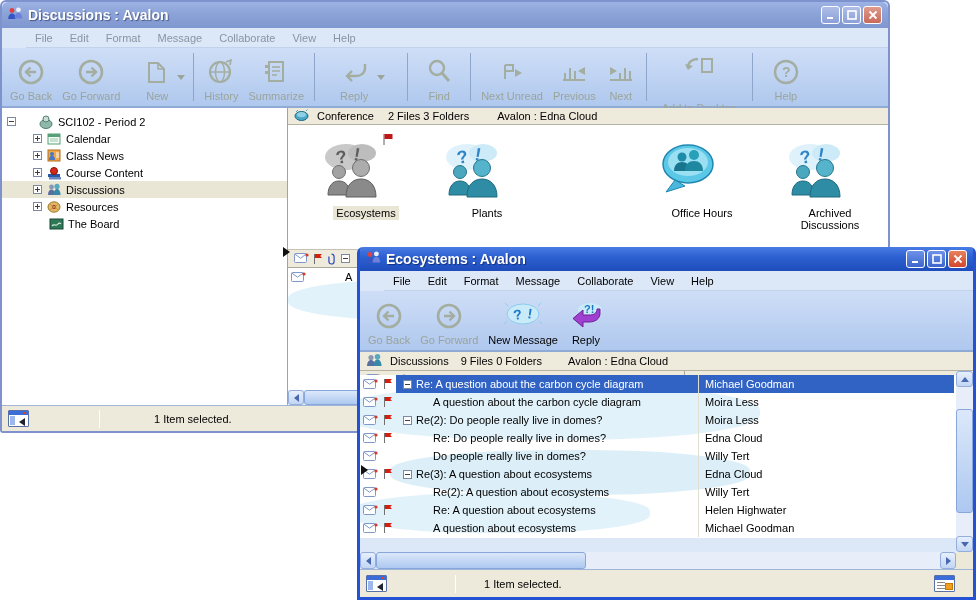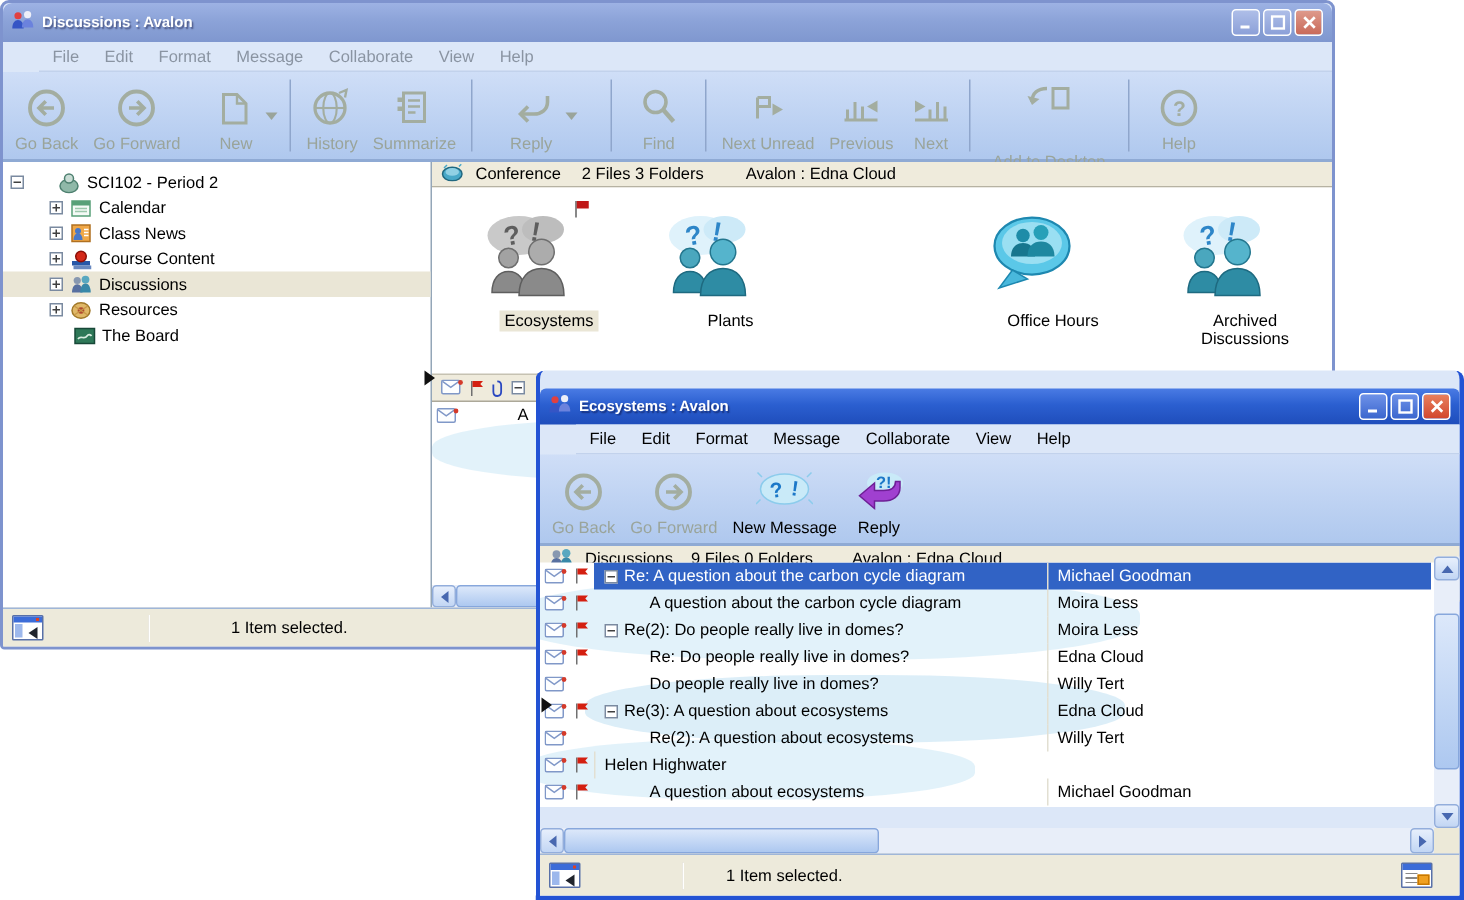--- a/index.html
+++ b/index.html
@@ -2,21 +2,21 @@
 <html><head>
 <meta charset="utf-8">
 <style>
   * { margin:0; padding:0; box-sizing:border-box; }
   body { font-family:"Liberation Sans", sans-serif; background:#fff; }
   .stage { position:relative; width:976px; height:600px; background:#fff; overflow:hidden; font-size:11px; color:#000; }
 
   
   .win { position:absolute; }
   .titlebar { height:26px; display:flex; align-items:center; gap:5px; padding:0 6px 0 5px; border-radius:6px 6px 0 0; }
-  .titlebar .title { color:#fff; font-weight:bold; font-size:10px; text-shadow:1px 1px 1px rgba(0,0,40,.45); flex:1; white-space:nowrap; overflow:hidden; }
+  .titlebar .title { color:#fff; font-weight:bold; font-size:14px; text-shadow:1px 1px 1px rgba(0,0,40,.45); flex:1; white-space:nowrap; overflow:hidden; }
   .tb-active   { background:linear-gradient(#4A7BE4,#2B5FD0 45%,#1F4DBB); }
   .tb-inactive { background:linear-gradient(#9DB2E4,#8CA3D8 45%,#7F97CF); }
   .winbtns { display:flex; gap:2px; }
   .wbtn { width:19px; height:18px; border:1px solid #fff; border-radius:3px; display:flex; align-items:center; justify-content:center; }
   .wbtn.min, .wbtn.max { background:linear-gradient(#6E92E8,#3B66CE); }
   .inactive-btn.min, .inactive-btn.max { background:linear-gradient(#AEBEE8,#8CA0D8); }
   .wbtn.close { background:linear-gradient(#E8805E,#D2472E); }
   .inactive-btn.close { background:linear-gradient(#DE9A8C,#C96A5A); }
 
   .menubar { height:20px; display:flex; align-items:center; gap:17px; padding:0 9px; background:#DCE7F8; border-bottom:1px solid #C2D2EC;margin-left:24px; }
@@ -86,21 +86,21 @@
   .ar { width:0; height:0; }
   .ar.up    { border-left:4px solid transparent; border-right:4px solid transparent; border-bottom:5px solid #4868B0; }
   .ar.down  { border-left:4px solid transparent; border-right:4px solid transparent; border-top:5px solid #4868B0; }
   .ar.left  { border-top:4px solid transparent; border-bottom:4px solid transparent; border-right:5px solid #4868B0; }
   .ar.right { border-top:4px solid transparent; border-bottom:4px solid transparent; border-left:5px solid #4868B0; }
 
   .marker { position:absolute; width:0; height:0; border-top:5px solid transparent; border-bottom:5px solid transparent; border-left:7px solid #101010; }
 
   
   .win-front { left:357px; top:247px; width:619px; height:353px; border:3px solid #2353D4; border-top:none; border-radius:6px 6px 0 0; background:#DCE7F8; z-index:10; }
-  .win-front .titlebar { height:24px; border-radius:4px 4px 0 0;margin-top:12px; }
+  .win-front .titlebar { height:24px; border-radius:4px 4px 0 0; }
   .front-list { position:absolute; left:0; top:128px; width:596px; height:163px; background:#fff; overflow:hidden; }
   .vscroll { position:absolute; right:0; top:124px; width:17px; height:181px; display:flex; flex-direction:column; background:#E8EEF9; }
   .hscroll { position:absolute; left:0; top:305px; width:596px; height:17px; display:flex; background:#E8EEF9; }
   .corner { position:absolute; right:0; top:305px; width:17px; height:17px; background:#ECE9D8; }
   .fr-status { height:28px; }
 </style>
 </head>
 <body>
 
 <div class="stage">
@@ -744,20 +744,23 @@
               <path d="M1 1.2l5.5 4L12 1.2" fill="none" stroke="#8098C8"></path>
               <circle cx="13" cy="2" r="1.6" fill="#D43A2A"></circle>
             </svg>
           </span>
         <span class="cell c-flg">
             <svg width="11" height="12">
               <path d="M1.5 1v10" stroke="#707070"></path>
               <path d="M2 1h7l-1.8 2L9 5H2z" fill="#D41F10"></path>
             </svg>
           </span>
+        <span class="subj lv1">
+            <span>Re: A question about ecosystems</span>
+          </span>
         <span class="namecell">Helen Highwater</span>
       </div>
       <div class="row">
         <span class="cell c-env">
             <svg width="15" height="11" viewBox="0 0 15 11">
               <rect x="0.5" y="0.5" width="12" height="9" rx="1" fill="#FDFEFF" stroke="#8098C8"></rect>
               <path d="M1 1.2l5.5 4L12 1.2" fill="none" stroke="#8098C8"></path>
               <circle cx="13" cy="2" r="1.6" fill="#D43A2A"></circle>
             </svg>
           </span>

